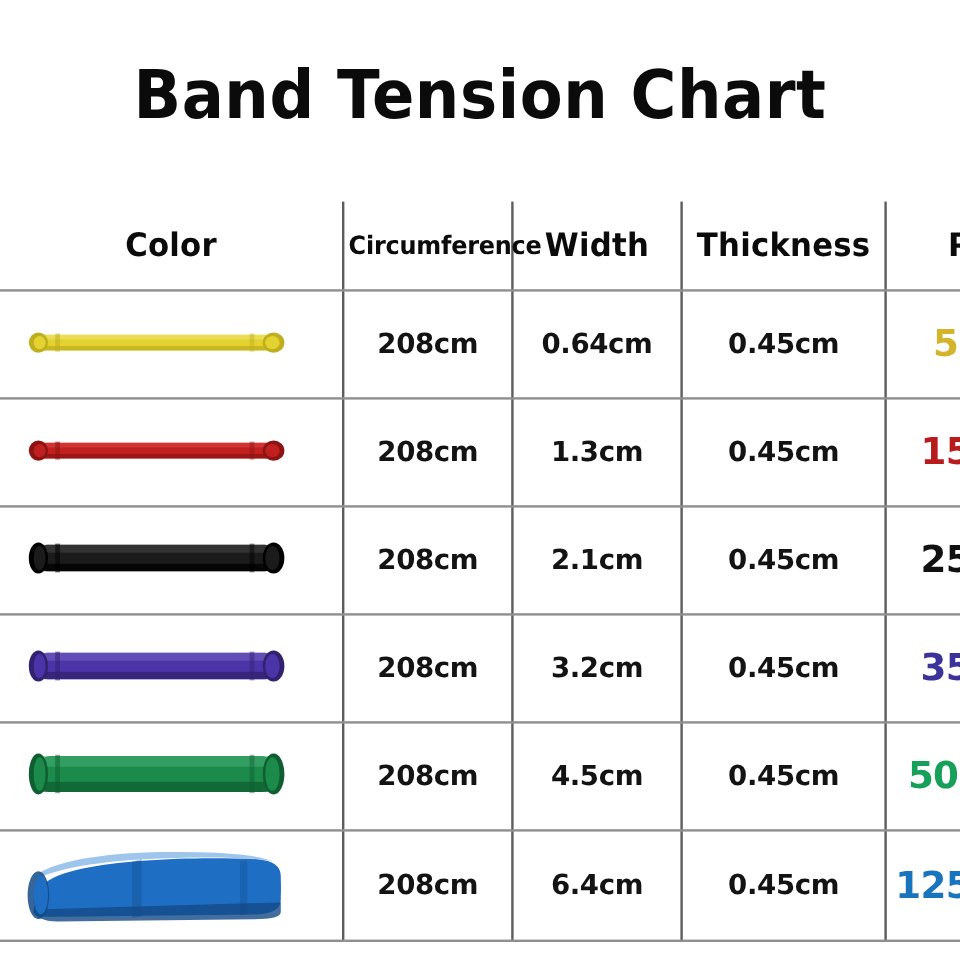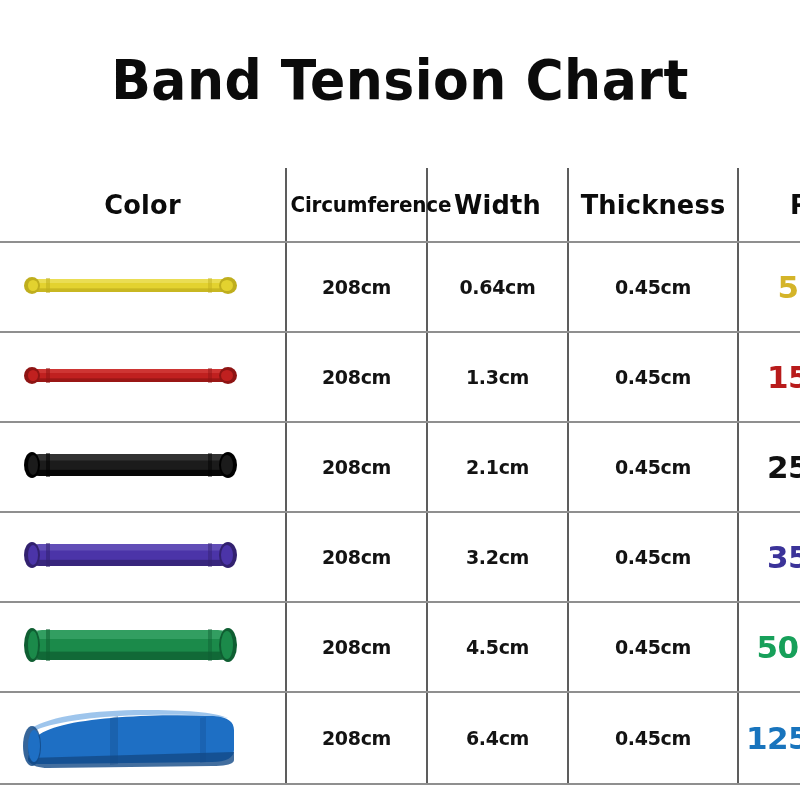--- a/index.html
+++ b/index.html
@@ -83,21 +83,21 @@
     font-size: 21px;
     letter-spacing: -0.2px;
   }
 
   tbody tr { height: 90px; }
   tbody tr.tall { height: 92px; }
 
   .cell-text {
     font-family: "DejaVu Sans", sans-serif;
     font-weight: bold;
-    font-size: 19px;
+    font-size: 23px;
     color: #131313;
     letter-spacing: -0.3px;
   }
 
   .pound-text {
     font-family: "DejaVu Sans", sans-serif;
     font-weight: bold;
     font-size: 31px;
     letter-spacing: -0.6px;
     transform: scaleX(0.97);

